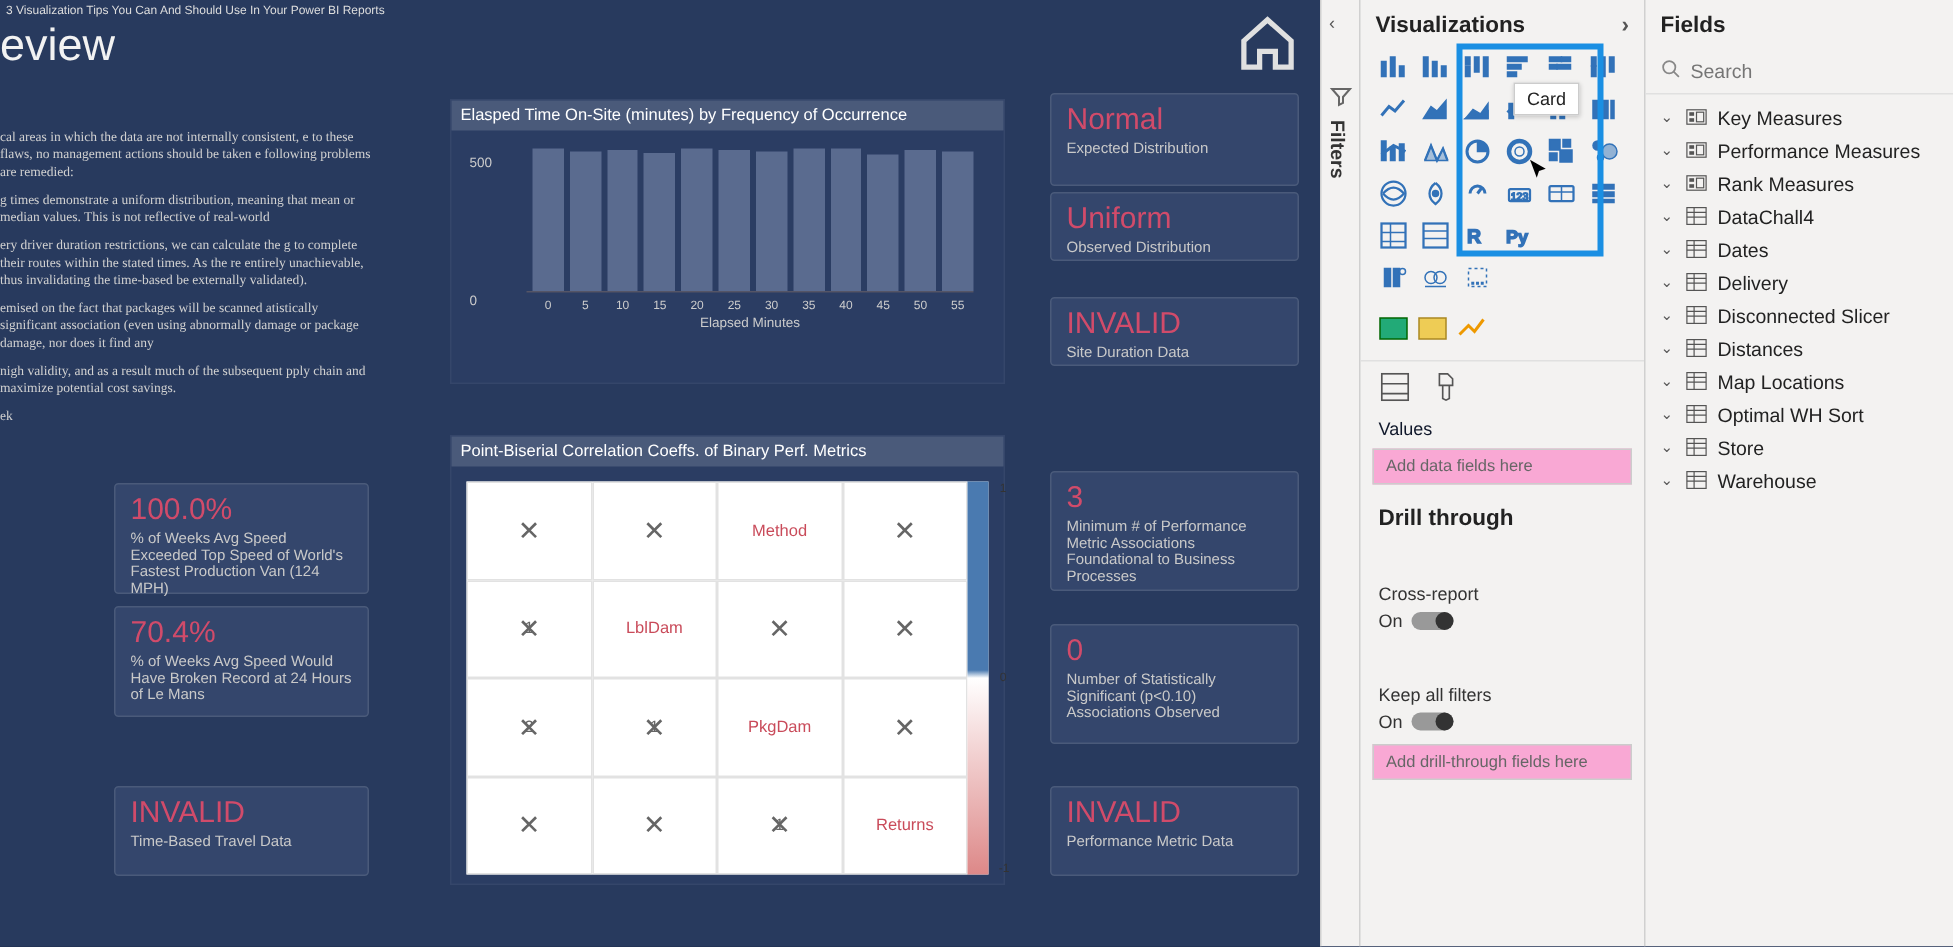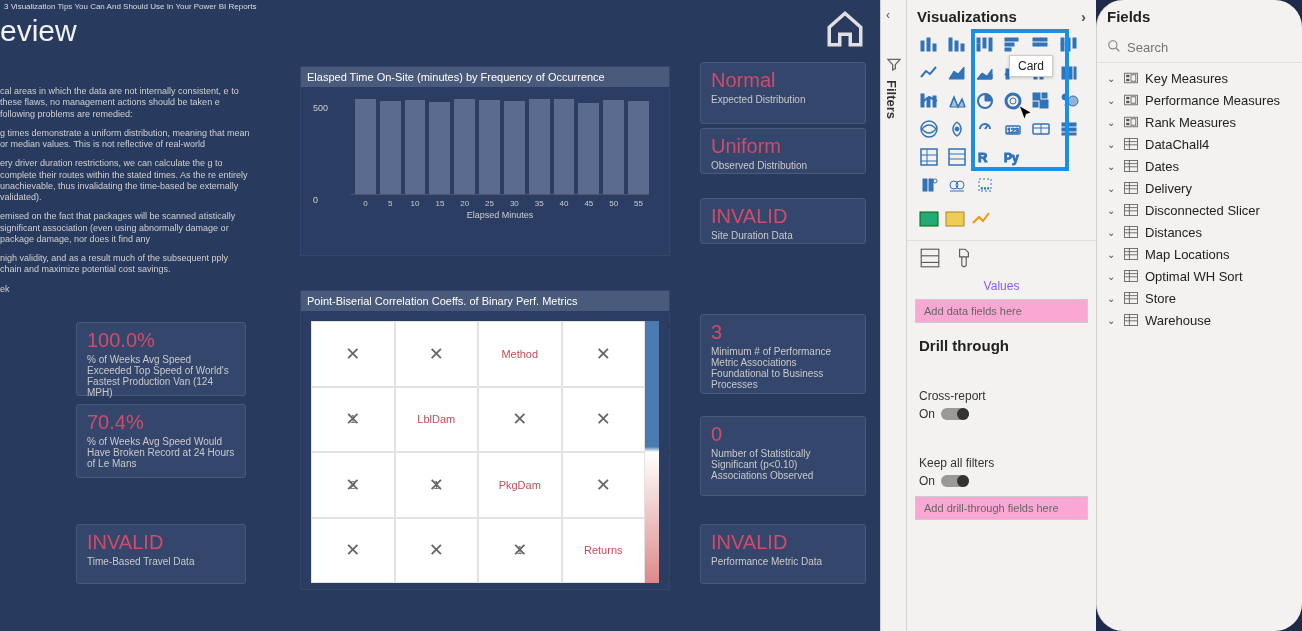--- a/index.html
+++ b/index.html
@@ -41,20 +41,21 @@
     width: 42px; height: 42px;
     color: #e0e0e0;
   }
   .body-text {
     position: absolute;
     top: 86px; left: 0;
     width: 250px;
     font-size: 9px;
     line-height: 1.25;
     color: #d0d0d0;
+    font-family: Liberation Serif, serif;
   }
   .body-text p { margin-bottom: 8px; }
   .chart-box {
     position: absolute;
     background: #2b3d63;
     border: 1px solid rgba(255,255,255,0.05);
   }
   .chart1 { top: 66px; left: 300px; width: 370px; height: 190px; }
   .chart-title-bar {
     background: #4a5a7a;
@@ -222,21 +223,21 @@
   .cursor {
     position:absolute; top:72px; left:110px; z-index:6;
     font-size:16px;
   }
   .format-row {
     display:flex; gap:12px; padding: 6px 12px;
     border-top: 1px solid #e0e0e0;
   }
   .format-row .ficon { width:22px;height:22px; }
   .pane-section-title {
-    font-size: 12px; color:#8b5cf6; padding: 4px 12px 2px; text-align: center;
+    font-size: 12px; color:#0f172a; padding: 4px 12px 2px;
   }
   .well {
     margin: 4px 8px;
     background: #f9a8d4;
     border: 1px solid #ccc;
     padding: 5px 8px;
     font-size: 11px;
     color: #666;
   }
   .drill-title {
@@ -257,21 +258,20 @@
   .toggle .thumb {
     width:12px; height:12px; background:#333; border-radius:50%;
     position:absolute; right:0; top:0;
   }
   .fields-pane {
     width: 206px;
     background: #f3f2f1;
     border-left: 1px solid #d0d0d0;
     font-size: 13px;
     color: #222;
-    border-radius: 27px;
   }
   .search-row {
     display:flex; align-items:center; gap:6px;
     padding: 6px 10px;
     border-bottom: 1px solid #e0e0e0;
     color:#666;
   }
   .search-row input {
     border:none; background:transparent; outline:none;
     flex:1; font-size:13px;

